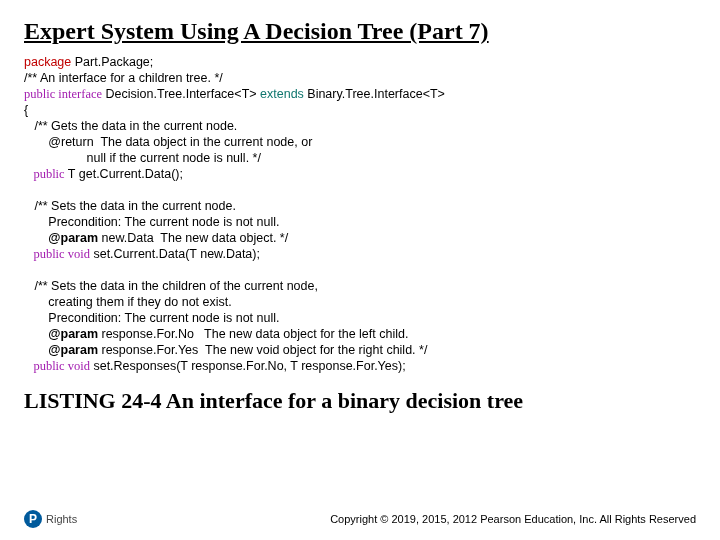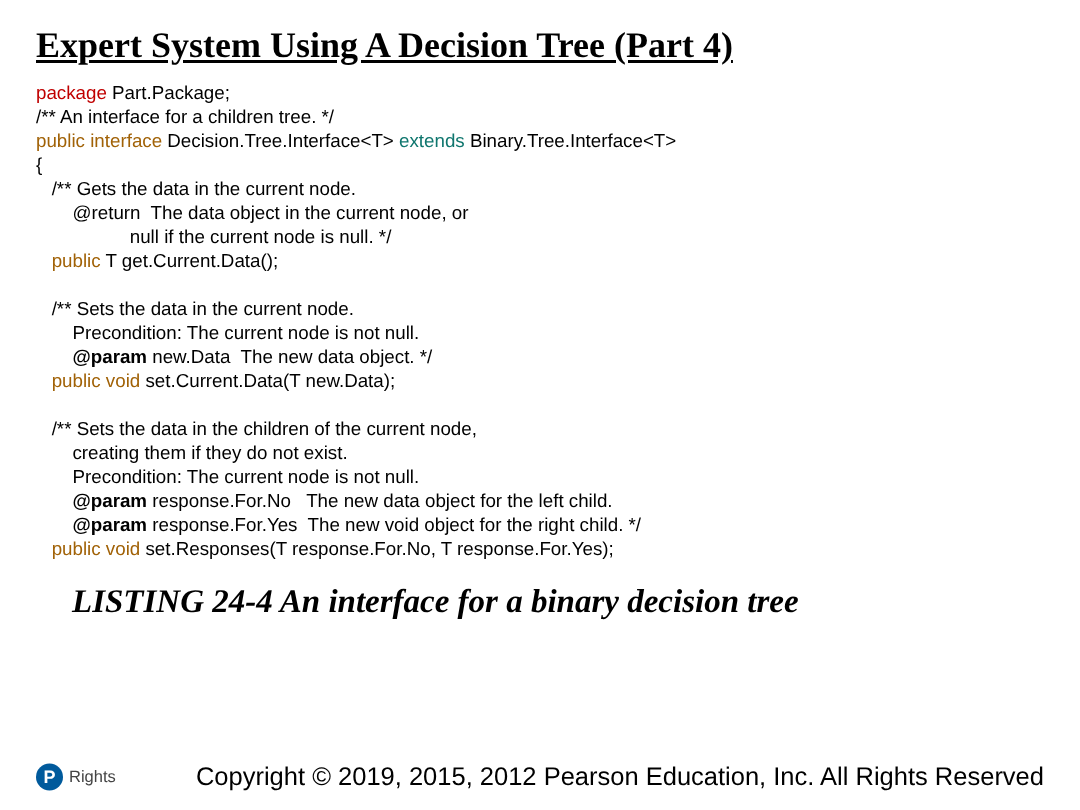--- a/index.html
+++ b/index.html
@@ -24,29 +24,28 @@
     margin: 4px 0 10px 0;
     line-height: 1.1;
   }
   .code {
     font-family: Arial, Helvetica, sans-serif;
     font-size: 12.5px;
     line-height: 1.28;
     white-space: pre;
   }
   .kw-pkg { color: #c00000; text-align: right; }
-  .kw-mod { color: #a16207; }
+  .kw-mod { color: #a21caf; font-family: Liberation Serif, serif; }
   .kw-ext { color: #0f766e; }
   .kw-ret { color: #000; font-weight: normal; }
   .kw-prm { color: #000; font-weight: bold; }
   .listing {
     font-size: 22px;
     font-weight: bold;
-    margin: 14px 0 0 24px;
-    font-style: italic;
+    margin: 14px 0 0 0;
   }
   .footer {
     position: absolute;
     bottom: 12px;
     left: 24px;
     right: 24px;
     display: flex;
     align-items: center;
     justify-content: space-between;
   }
@@ -66,29 +65,29 @@
   .brand {
     display: flex;
     align-items: center;
     gap: 4px;
     font-family: Arial, sans-serif;
     font-size: 11px;
     color: #444;
   }
   .copyright {
     font-family: Arial, Helvetica, sans-serif;
-    font-size: 17px;
+    font-size: 11px;
     color: #000;
   }
 </style>
 </head>
 <body>
 
 <div class="slide">
-  <div class="title">Expert System Using A Decision Tree (Part 4)</div>
+  <div class="title">Expert System Using A Decision Tree (Part 7)</div>
 
   <div class="code"><span class="kw-pkg">package</span><span> Part.Package;</span>
 <span>/** An interface for a children tree. */</span>
 <span class="kw-mod">public interface</span><span> Decision.Tree.Interface&lt;T&gt; </span><span class="kw-ext">extends</span><span> Binary.Tree.Interface&lt;T&gt;</span>
 <span>{</span>
 <span>   /** Gets the data in the current node.</span>
 <span>       </span><span class="kw-ret">@return</span><span>  The data object in the current node, or</span>
 <span>                  null if the current node is null. */</span>
 <span class="kw-mod">   public</span><span> T get.Current.Data();</span>
 

